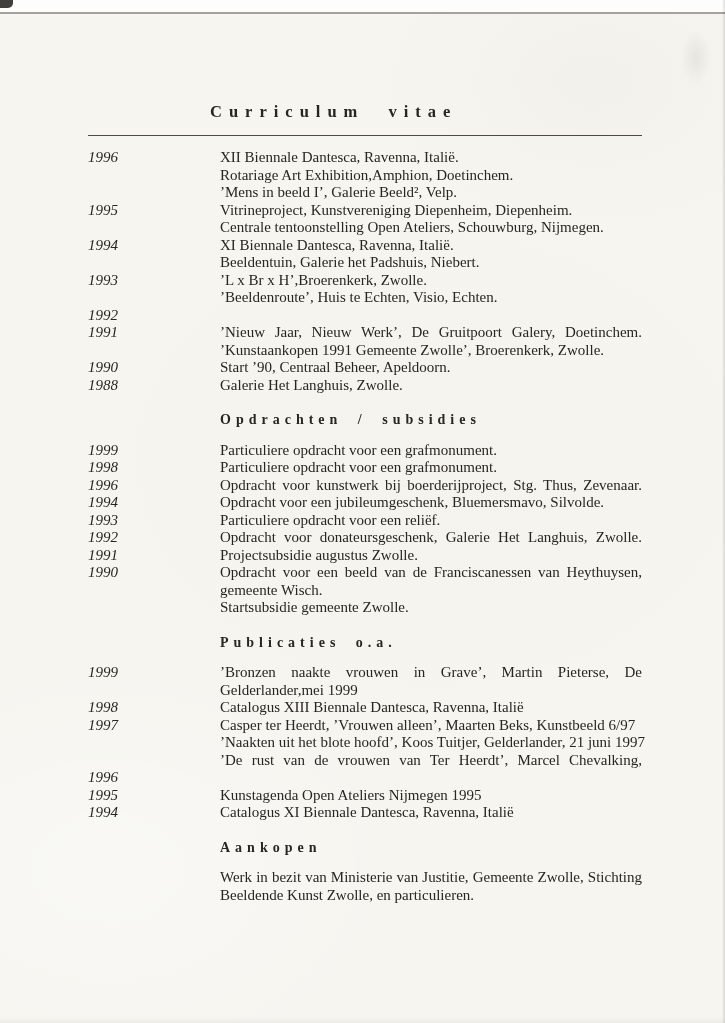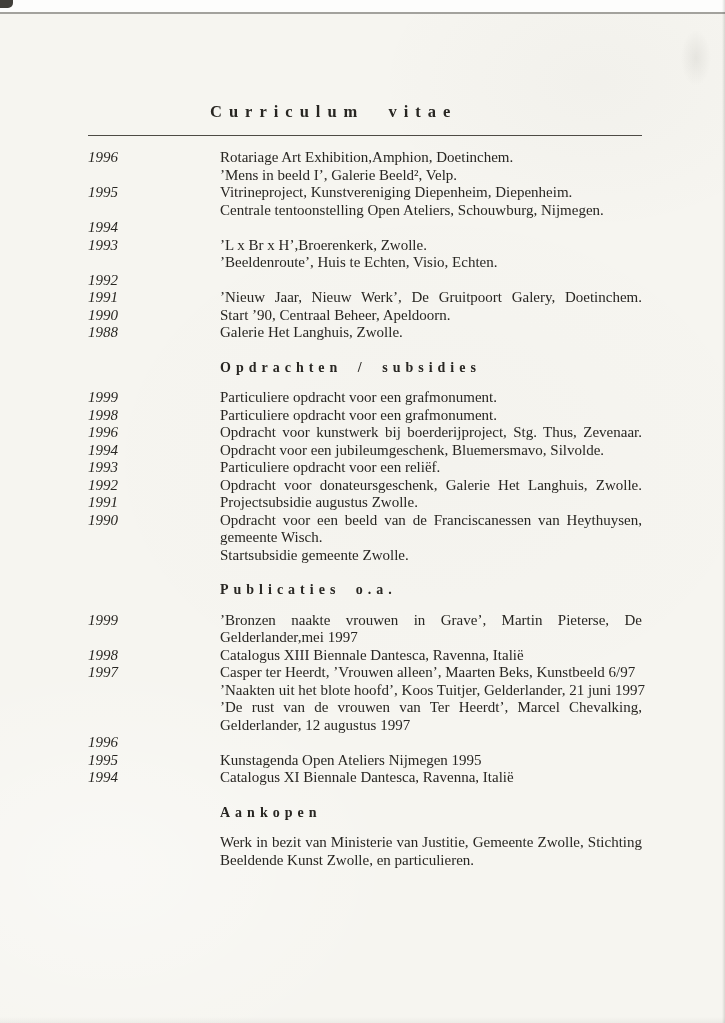--- a/index.html
+++ b/index.html
@@ -81,50 +81,56 @@
 <div class="smudge"></div>
 
 <div class="doc">
   <h1 class="title">Curriculum vitae</h1>
   <hr class="rule">
   <div id="sections">
       <section>
         <div class="row">
           <div class="year">1996</div>
           <div class="lines">
+            <div class="line">XII Biennale Dantesca, Ravenna, Italië.</div>
             <div class="line">Rotariage Art Exhibition,Amphion, Doetinchem.</div>
             <div class="line">’Mens in beeld I’, Galerie Beeld², Velp.</div>
           </div>
         </div>
         <div class="row">
           <div class="year">1995</div>
           <div class="lines">
             <div class="line">Vitrineproject, Kunstvereniging Diepenheim, Diepenheim.</div>
             <div class="line">Centrale tentoonstelling Open Ateliers, Schouwburg, Nijmegen.</div>
           </div>
         </div>
         <div class="row">
           <div class="year">1994</div>
+          <div class="lines">
+            <div class="line">XI Biennale Dantesca, Ravenna, Italië.</div>
+            <div class="line">Beeldentuin, Galerie het Padshuis, Niebert.</div>
+          </div>
         </div>
         <div class="row">
           <div class="year">1993</div>
           <div class="lines">
             <div class="line">’L x Br x H’,Broerenkerk, Zwolle.</div>
             <div class="line">’Beeldenroute’, Huis te Echten, Visio, Echten.</div>
           </div>
         </div>
         <div class="row">
           <div class="year">1992</div>
           <div class="lines">
           </div>
         </div>
         <div class="row">
           <div class="year">1991</div>
           <div class="lines">
             <div class="line j">’Nieuw Jaar, Nieuw Werk’, De Gruitpoort Galery, Doetinchem.</div>
+            <div class="line">’Kunstaankopen 1991 Gemeente Zwolle’, Broerenkerk, Zwolle.</div>
           </div>
         </div>
         <div class="row">
           <div class="year">1990</div>
           <div class="lines">
             <div class="line">Start ’90, Centraal Beheer, Apeldoorn.</div>
           </div>
         </div>
         <div class="row">
           <div class="year">1988</div>
@@ -185,36 +191,35 @@
             <div class="line">Startsubsidie gemeente Zwolle.</div>
           </div>
         </div>
       </section>
       <section>
         <h2 class="heading">Publicaties o.a.</h2>
         <div class="row">
           <div class="year">1999</div>
           <div class="lines">
             <div class="line j">’Bronzen naakte vrouwen in Grave’, Martin Pieterse, De</div>
-            <div class="line">Gelderlander,mei 1997</div>
+            <div class="line">Gelderlander,mei 1999</div>
           </div>
         </div>
         <div class="row">
           <div class="year">1998</div>
           <div class="lines">
             <div class="line">Catalogus XIII Biennale Dantesca, Ravenna, Italië</div>
           </div>
         </div>
         <div class="row">
           <div class="year">1997</div>
           <div class="lines">
             <div class="line">Casper ter Heerdt, ’Vrouwen alleen’, Maarten Beks, Kunstbeeld 6/97</div>
             <div class="line">’Naakten uit het blote hoofd’, Koos Tuitjer, Gelderlander, 21 juni 1997</div>
             <div class="line j">’De rust van de vrouwen van Ter Heerdt’, Marcel Chevalking,</div>
-            <div class="line">Gelderlander, 12 augustus 1997</div>
           </div>
         </div>
         <div class="row">
           <div class="year">1996</div>
         </div>
         <div class="row">
           <div class="year">1995</div>
           <div class="lines">
             <div class="line">Kunstagenda Open Ateliers Nijmegen 1995</div>
           </div>

